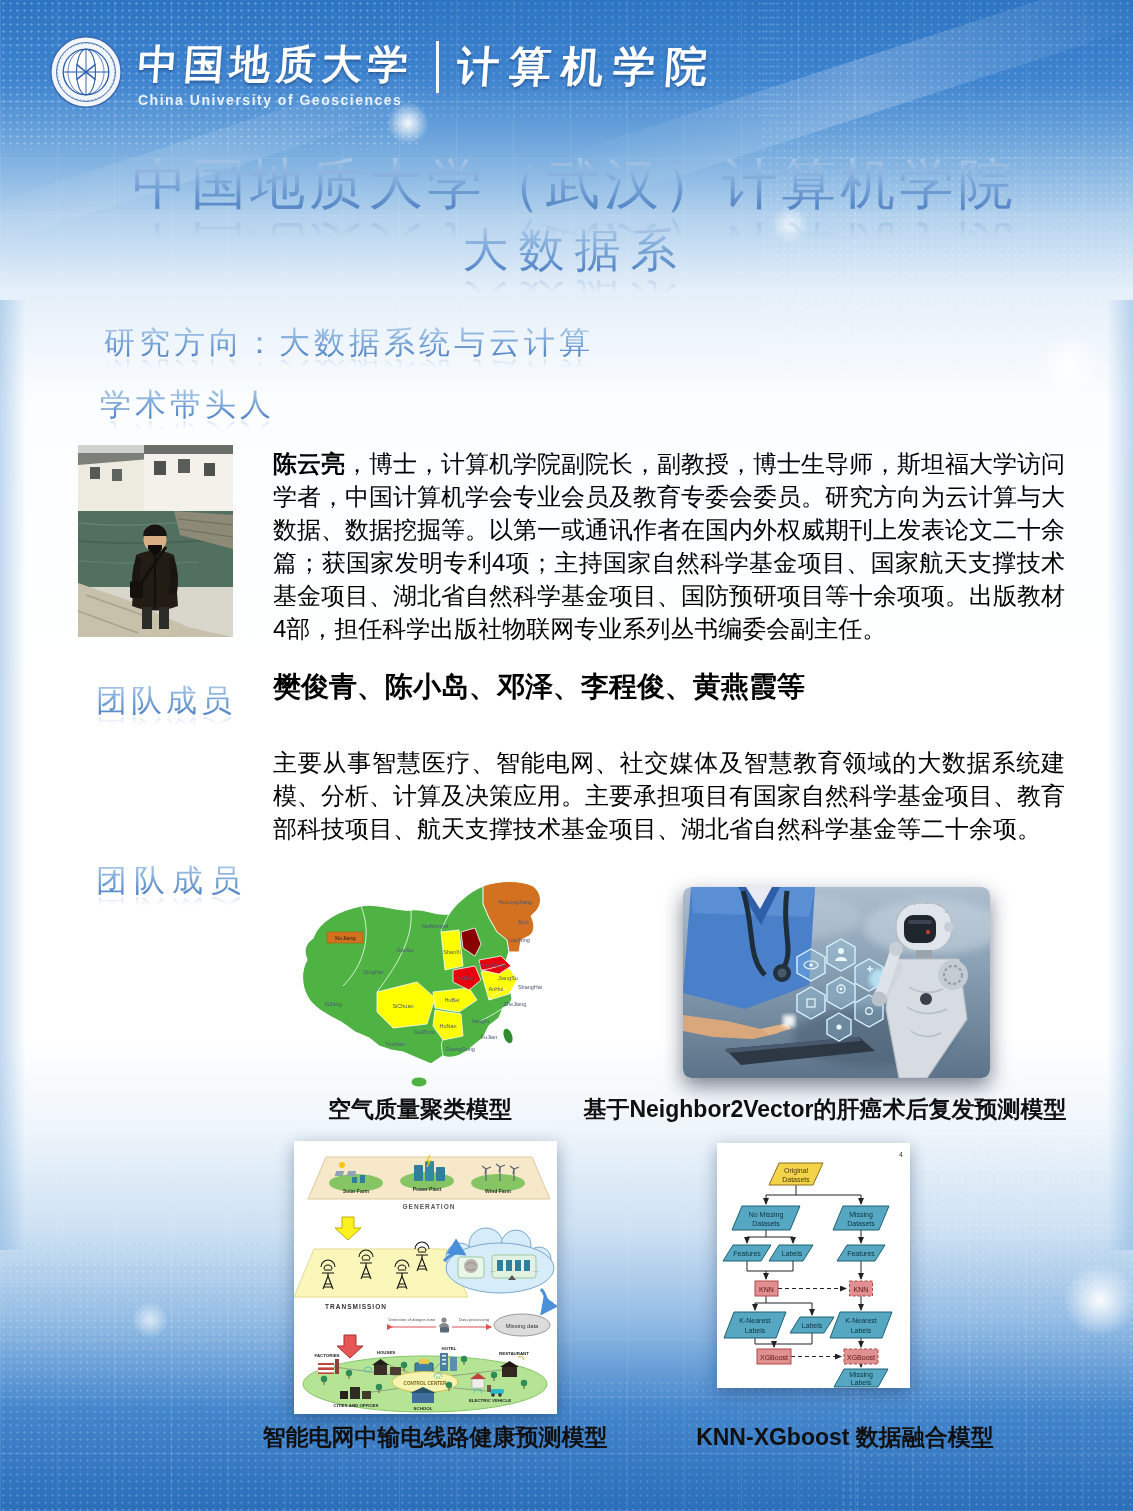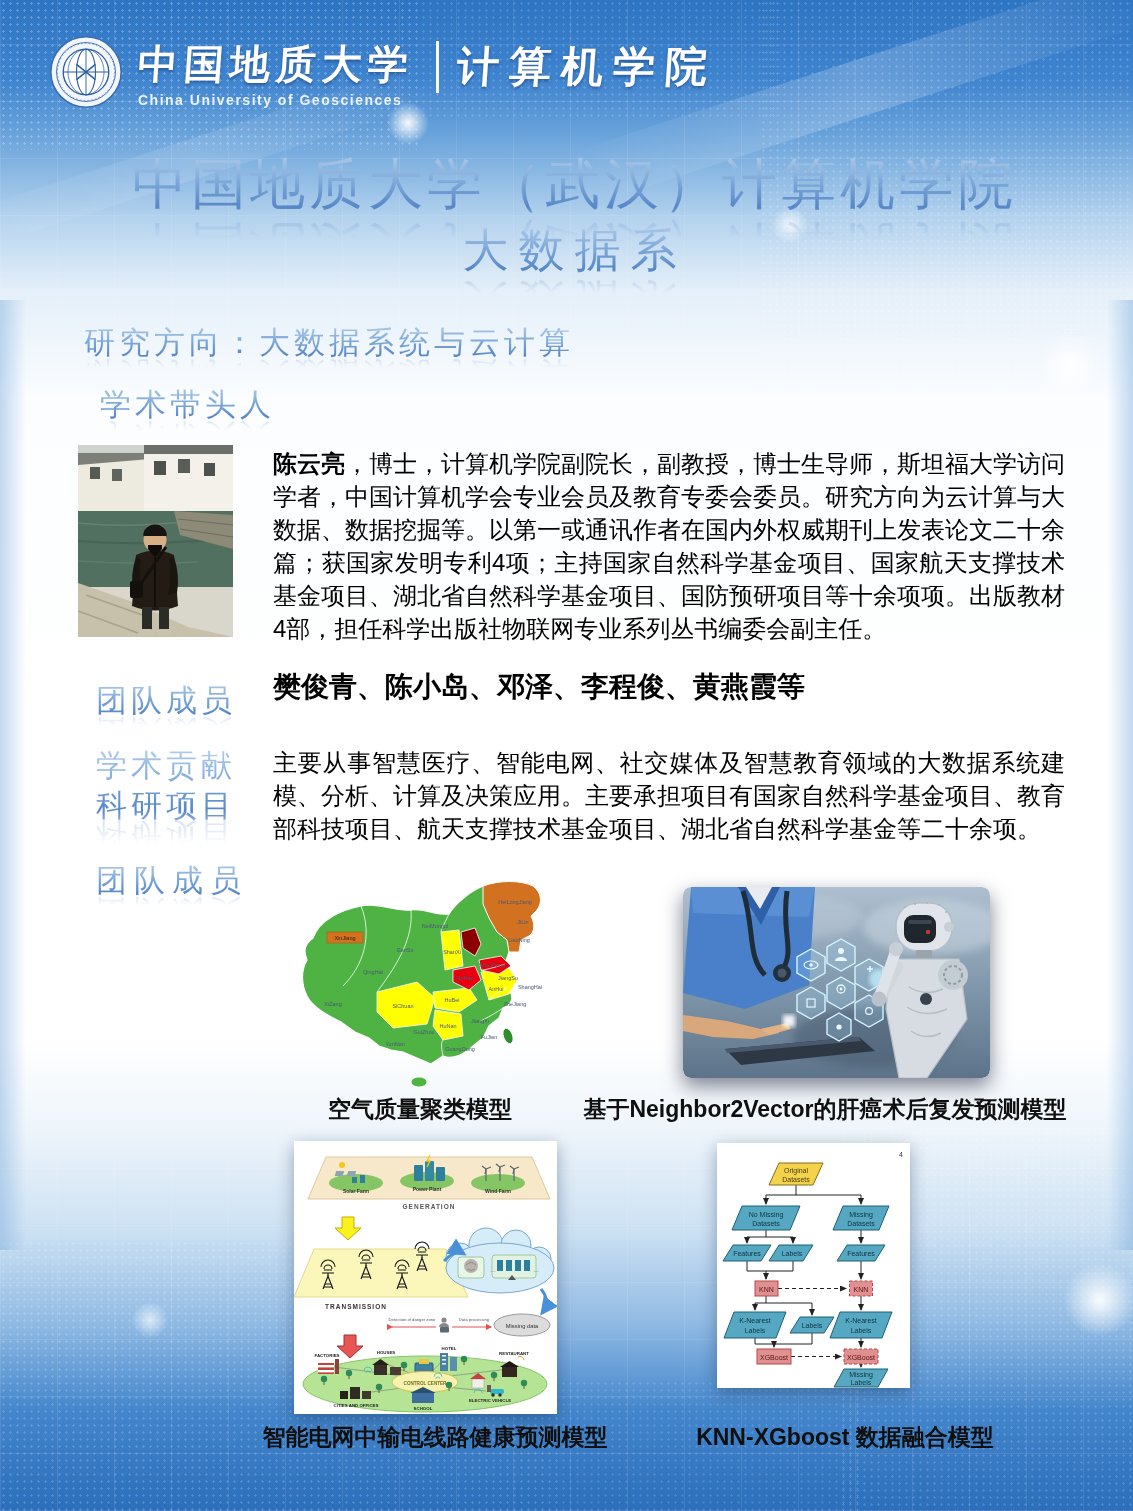--- a/index.html
+++ b/index.html
@@ -81,21 +81,21 @@
       <div class="uni-cn">中国地质大学</div>
       <div class="uni-en">China University of Geosciences</div>
     </div>
     <div class="logo-div"></div>
     <div class="col-cn">计算机学院</div>
   </div>
 
   <div class="page-title grad-text">中国地质大学（武汉）计算机学院</div>
   <div class="page-subtitle grad-text">大数据系</div>
 
-  <div class="sec-h grad-text" style="left:68px;top:322px;">研究方向：大数据系统与云计算</div>
+  <div class="sec-h grad-text" style="left:88px;top:322px;">研究方向：大数据系统与云计算</div>
   <div class="sec-h grad-text" style="left:84px;top:384px;">学术带头人</div>
 
   <svg class="figure" style="left:78px;top:445px;" width="155" height="192" viewBox="0 0 155 192">
     <rect width="155" height="192" fill="#d9d6cb"></rect>
     <rect x="0" y="0" width="155" height="14" fill="#cfd3cd"></rect>
     <rect x="0" y="8" width="72" height="62" fill="#edeae0"></rect>
     <polygon points="0,8 72,8 72,14 0,20" fill="#7d8078"></polygon>
     <rect x="66" y="0" width="89" height="74" fill="#f3f1ea"></rect>
     <rect x="66" y="0" width="89" height="9" fill="#6a6f6a"></rect>
     <rect x="76" y="16" width="12" height="14" fill="#4e524e"></rect>
@@ -131,24 +131,20 @@
     </g>
   </svg>
 
   <div class="body-text" style="top:447px;">
     <span class="bold">陈云亮</span><span>，博士，计算机学院副院长，副教授，博士生导师，斯坦福大学访问学者，中国计算机学会专业会员及教育专委会委员。研究方向为云计算与大数据、数据挖掘等。以第一或通讯作者在国内外权威期刊上发表论文二十余篇；获国家发明专利4项；主持国家自然科学基金项目、国家航天支撑技术基金项目、湖北省自然科学基金项目、国防预研项目等十余项项。出版教材4部，担任科学出版社物联网专业系列丛书编委会副主任。</span>
   </div>
 
   <div class="sec-h grad-text" style="left:80px;top:680px;">团队成员</div>
   <div class="body-text bold" style="top:670px;font-size:28px;">樊俊青、陈小岛、邓泽、李程俊、黄燕霞等</div>
 
-  <div class="sec-h grad-text" style="left:80px;top:746px;line-height:40px;width:200px;">
-    <div>学术贡献</div>
-    <div>科研项目</div>
-  </div>
   <div class="body-text" style="top:746px;">主要从事智慧医疗、智能电网、社交媒体及智慧教育领域的大数据系统建模、分析、计算及决策应用。主要承担项目有国家自然科学基金项目、教育部科技项目、航天支撑技术基金项目、湖北省自然科学基金等二十余项。</div>
 
   <div class="sec-h grad-text" style="left:80px;top:860px;letter-spacing:7px;">团队成员</div>
 
   <svg class="figure" style="left:283px;top:876px;" width="272" height="218" viewBox="0 0 272 218">
     <path d="M30,62 C36,44 58,34 78,30 C96,26 112,36 128,34 C142,32 152,40 166,38 C172,28 186,16 200,10 C216,4 238,4 250,10 C258,16 260,26 254,34 L248,40 C252,48 252,56 246,60 L238,64 L236,76 L226,76 L222,88 C228,96 230,104 224,112 C232,120 230,128 220,132 L216,142 L206,150 L200,162 L190,170 C182,178 170,184 160,180 L148,188 L134,182 L120,176 L108,174 L96,170 L86,162 L72,156 L58,146 C46,140 30,132 24,120 C18,108 18,94 24,84 C20,74 22,68 30,62 Z" fill="#4fb344" stroke="#ffffff" stroke-width="1.2"></path>
     <path d="M200,10 C216,4 238,4 250,10 C258,16 260,26 254,34 L248,40 C252,48 252,56 246,60 L238,64 L236,76 L226,76 L224,64 L214,56 L206,42 L200,28 Z" fill="#d2711f" stroke="#ffffff" stroke-width="1"></path>
     <polygon points="158,56 176,54 180,90 162,94" fill="#ffff00" stroke="#ffffff" stroke-width=".8"></polygon>
     <polygon points="94,116 134,106 152,122 144,148 110,152 94,136" fill="#ffff00" stroke="#ffffff" stroke-width=".8"></polygon>
     <polygon points="150,116 186,112 194,124 176,136 152,132" fill="#ffff00" stroke="#ffffff" stroke-width=".8"></polygon>

